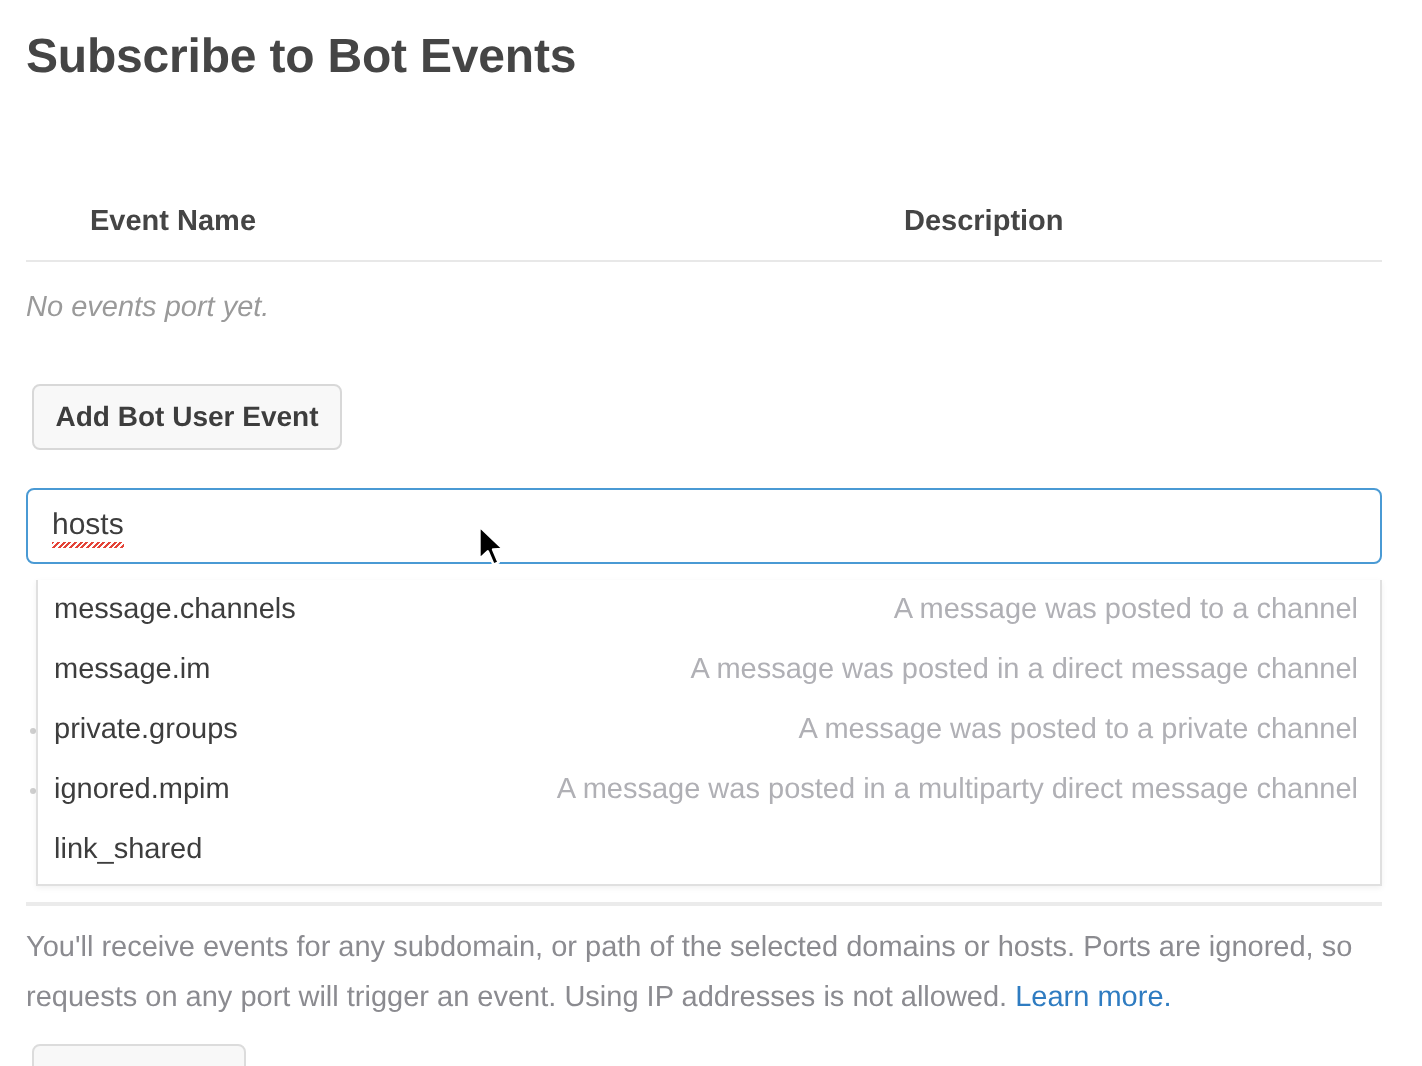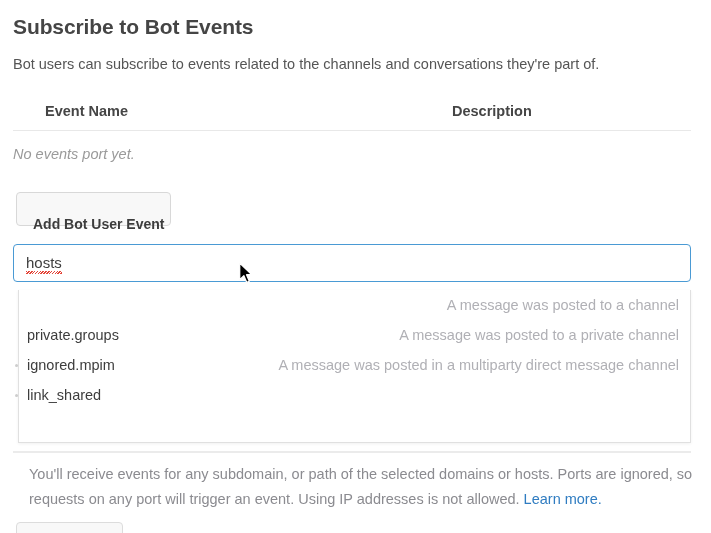--- a/index.html
+++ b/index.html
@@ -20,21 +20,21 @@
     position: absolute;
     left: 0; top: 0;
     width: 711px;
     height: 533px;
   }
 
   .page-title {
     position: absolute;
     left: 13px;
     top: 15px;
-    font-size: 21px;
+    font-size: 24px;
     font-weight: bold;
     color: #454545;
     letter-spacing: -0.1px;
     white-space: nowrap;
   }
 
   .page-subtitle {
     position: absolute;
     left: 13px;
     top: 56px;
@@ -91,21 +91,21 @@
     height: 33px;
     background: #f8f8f8;
     border: 1px solid #d8d8d8;
     border-radius: 4px;
     color: #3d3d3d;
     font-family: "Liberation Sans", sans-serif;
     font-size: 14px;
     font-weight: bold;
     line-height: 31px;
     text-align: center;
-    padding: 16px;
+    padding: 0;
     cursor: pointer;
     box-sizing: border-box;
     white-space: nowrap;
   }
 
   
   .search-wrap {
     position: absolute;
     left: 13px;
     top: 244px;
@@ -206,21 +206,21 @@
   .lower-divider {
     position: absolute;
     left: 13px;
     top: 451px;
     width: 678px;
     height: 2px;
     background: #ebebeb;
   }
   .helper-text {
     position: absolute;
-    left: 29px;
+    left: 13px;
     top: 462px;
     width: 672px;
     font-size: 14.5px;
     line-height: 25px;
     color: #8b8b90;
   }
   .helper-link {
     color: #2f7cc1;
     text-decoration: none;
     cursor: pointer;
@@ -248,21 +248,20 @@
     height: 22px;
     pointer-events: none;
   }
 </style>
 </head>
 <body>
 
 <div class="page">
 
   <div class="page-title">Subscribe to Bot Events</div>
-  <div class="page-subtitle">Bot users can subscribe to events related to the channels and conversations they're part of.</div>
 
   <div class="table-head">
     <div class="th th-event">Event Name</div>
     <div class="th th-desc">Description</div>
   </div>
   <div class="table-divider"></div>
 
   <div class="empty-row">No events port yet.</div>
 
   <button class="add-btn">Add Bot User Event</button>
@@ -272,21 +271,26 @@
     <div class="search-text">
       <span class="spellcheck-underline">hosts</span>
     </div>
   </div>
 
   <div class="ghost-tick" style="top:364px;"></div>
   <div class="ghost-tick" style="top:394px;"></div>
 
   <div class="dropdown">
     <div class="dd-item">
+      <span class="dd-name">message.channels</span>
       <span class="dd-desc">A message was posted to a channel</span>
+    </div>
+    <div class="dd-item">
+      <span class="dd-name">message.im</span>
+      <span class="dd-desc">A message was posted in a direct message channel</span>
     </div>
     <div class="dd-item">
       <span class="dd-name">private.groups</span>
       <span class="dd-desc">A message was posted to a private channel</span>
     </div>
     <div class="dd-item">
       <span class="dd-name">ignored.mpim</span>
       <span class="dd-desc">A message was posted in a multiparty direct message channel</span>
     </div>
     <div class="dd-item">

